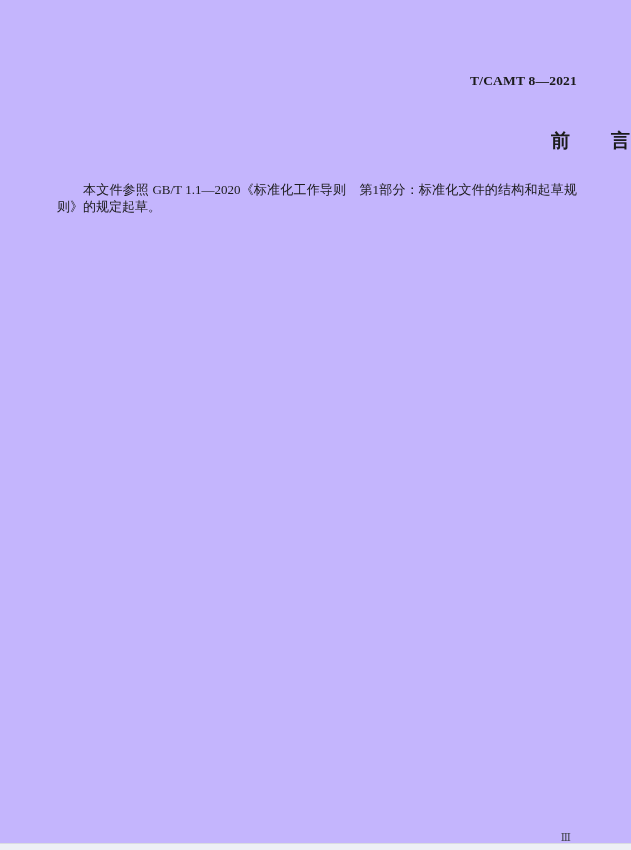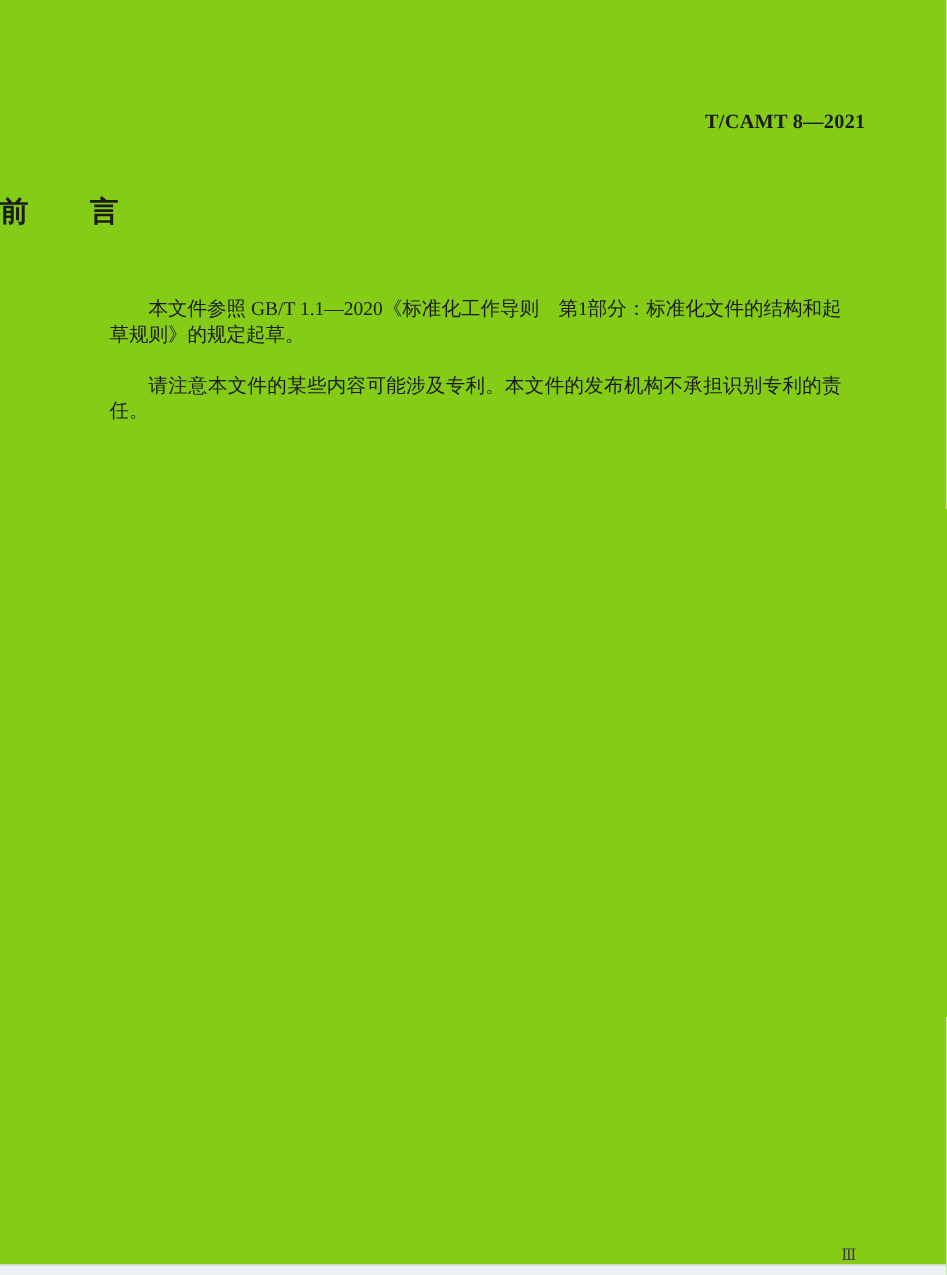--- a/index.html
+++ b/index.html
@@ -4,55 +4,55 @@
 <style>
   html, body {
     margin: 0;
     padding: 0;
     background: #ffffff;
   }
   .page {
     position: relative;
     width: 631px;
     height: 850px;
-    background: #84cc16;
+    background: #c4b5fd;
     overflow: hidden;
     font-family: "Liberation Serif", "DejaVu Serif", serif;
     color: #1b1b1b;
   }
   .header-code {
     position: absolute;
     top: 73px;
     right: 54px;
     font-size: 13.5px;
     font-weight: bold;
     letter-spacing: 0.2px;
     white-space: nowrap;
   }
   .doc-title {
     position: absolute;
     top: 128px;
     left: 0;
     width: 100%;
-    text-align: left;
+    text-align: right;
     font-size: 19px;
     font-weight: bold;
     letter-spacing: 1px;
   }
   .body-text {
     position: absolute;
     top: 181px;
     left: 57px;
     width: 520px;
     font-size: 13px;
     line-height: 17.4px;
     text-align: justify;
   }
   .body-text p {
-    margin: 16px;
+    margin: 0;
     padding: 0;
     text-indent: 2em;
   }
   .page-number {
     position: absolute;
     right: 60px;
     bottom: 7px;
     font-size: 10.5px;
     color: #3c3f45;
     font-family: "Liberation Serif", "DejaVu Serif", serif;
@@ -72,20 +72,19 @@
 <body>
 
 <div class="page">
 
   <div class="header-code">T/CAMT 8—2021</div>
 
   <div class="doc-title">前　　言</div>
 
   <div class="body-text">
     <p>本文件参照 GB/T 1.1—2020《标准化工作导则　第1部分：标准化文件的结构和起草规则》的规定起草。</p>
-    <p>请注意本文件的某些内容可能涉及专利。本文件的发布机构不承担识别专利的责任。</p>
   </div>
 
   <div class="page-number">Ⅲ</div>
 
   <div class="bottom-strip"></div>
 
 </div>
 
 </body></html>

